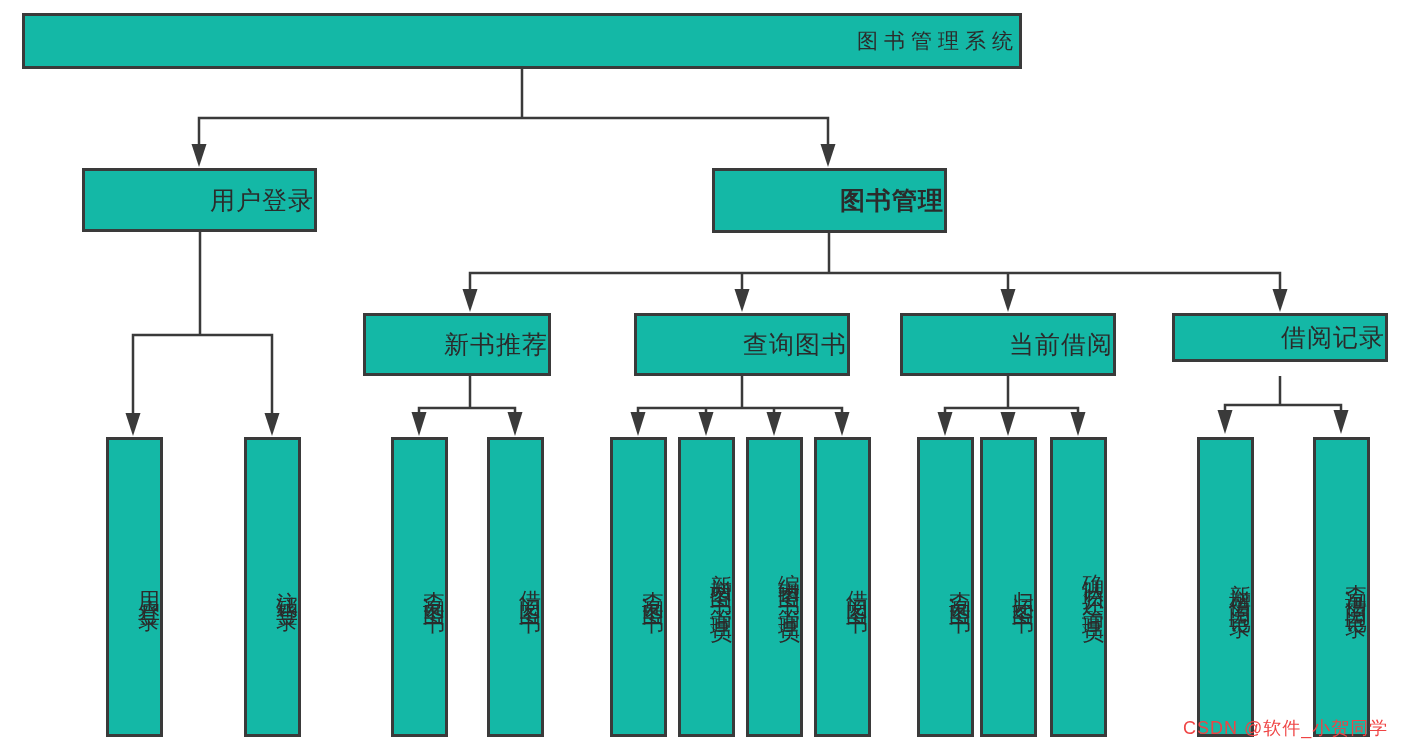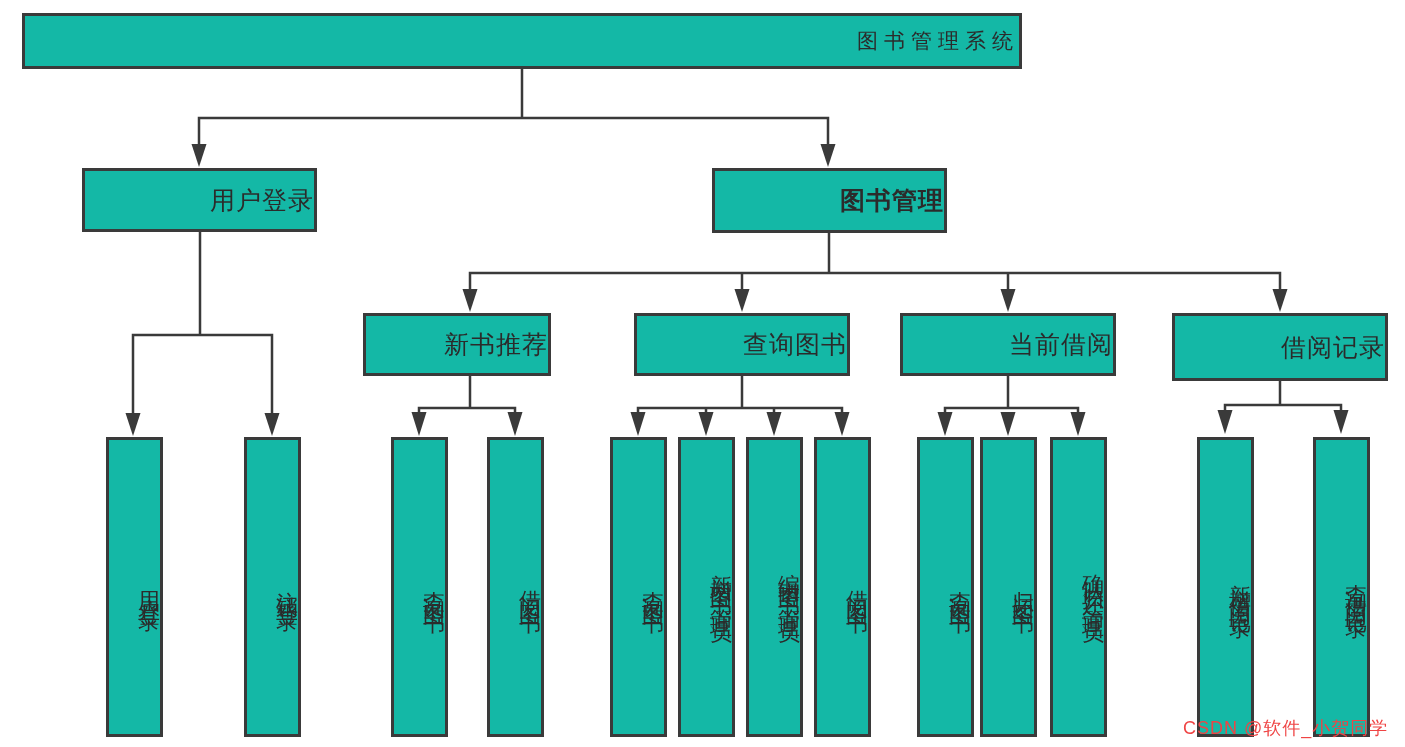--- a/index.html
+++ b/index.html
@@ -123,21 +123,21 @@
 
   <div class="node h3" style="left:363px;top:313px;width:188px;height:63px;">
     <span>新书推荐</span>
   </div>
   <div class="node h3" style="left:634px;top:313px;width:216px;height:63px;">
     <span>查询图书</span>
   </div>
   <div class="node h3" style="left:900px;top:313px;width:216px;height:63px;padding-left:48px;">
     <span>当前借阅</span>
   </div>
-  <div class="node h3" style="left:1172px;top:313px;width:216px;height:68px;padding-left:47px;">
+  <div class="node h3" style="left:1172px;top:313px;width:216px;height:49px;padding-left:47px;">
     <span>借阅记录</span>
   </div>
 
   <div class="node v" style="left:106px;top:437px;width:57px;height:300px;">
     <span>用户登录</span>
   </div>
   <div class="node v" style="left:244px;top:437px;width:57px;height:300px;">
     <span>注销登录</span>
   </div>
 

